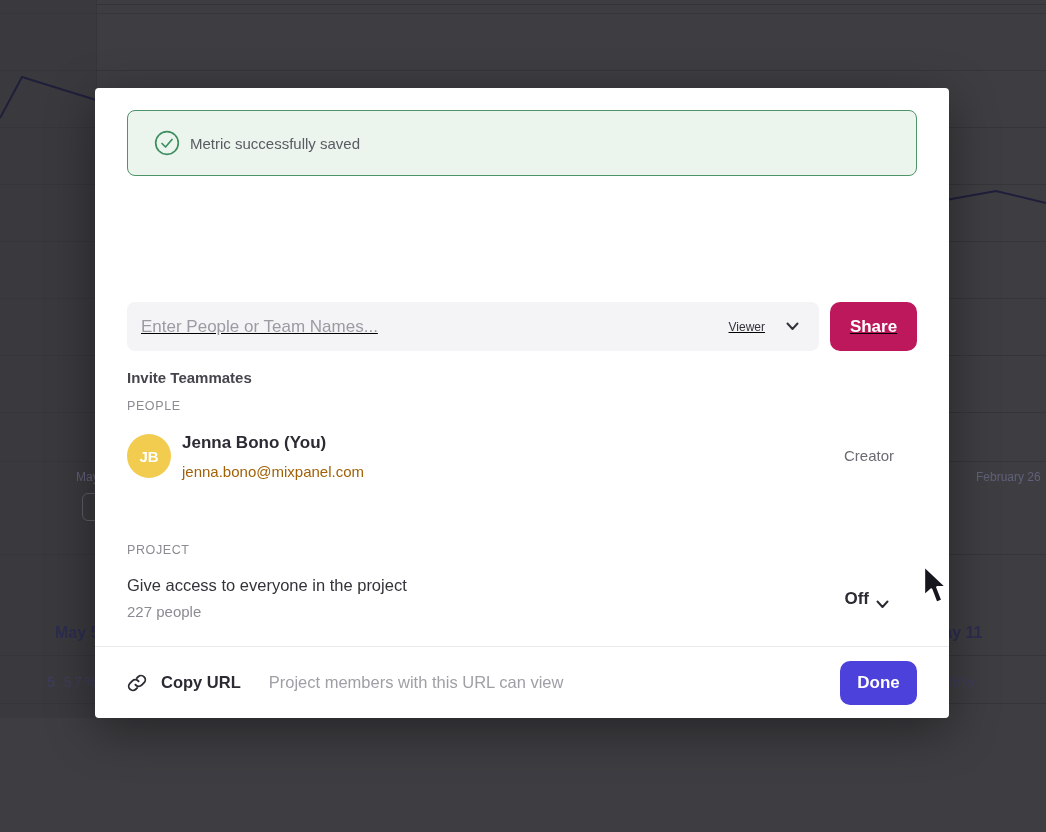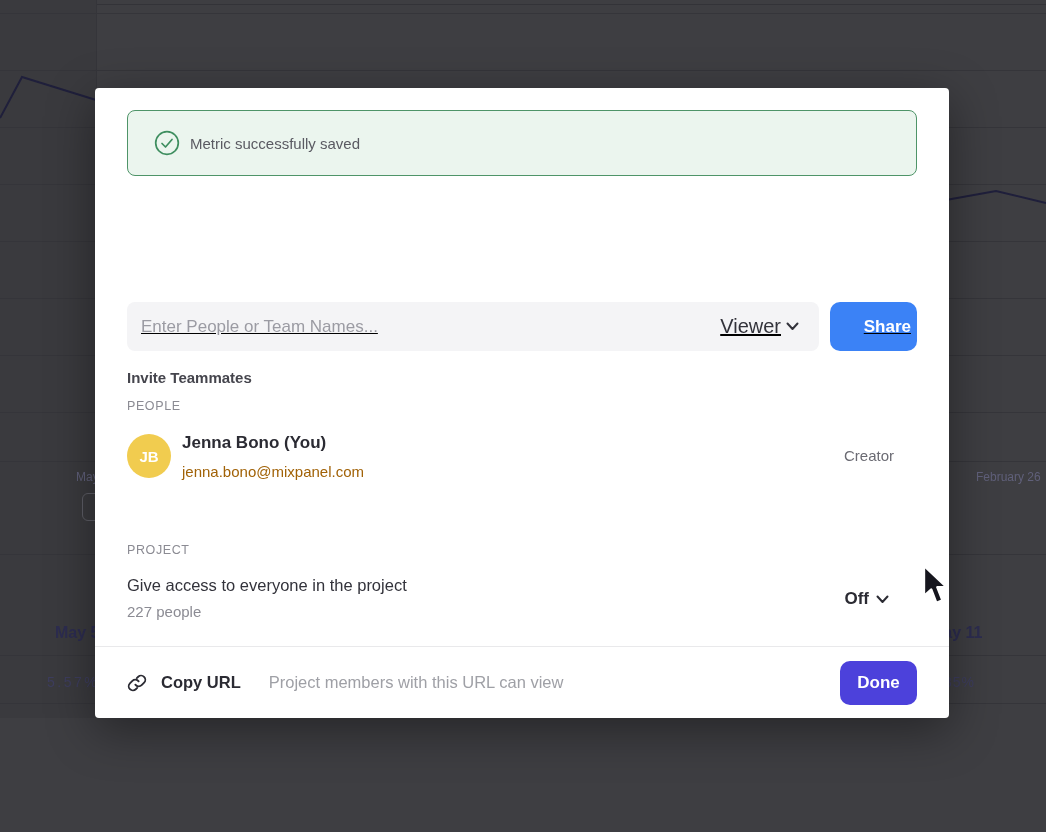--- a/index.html
+++ b/index.html
@@ -52,44 +52,44 @@
   .invite-input-wrap{
     width:692px;height:49px;box-sizing:border-box;background:#f4f4f6;border-radius:8px;
     display:flex;align-items:center;padding:0 14px;
   }
   .invite-input{
     flex:1;border:none;outline:none;background:transparent;
     font-family:inherit;font-size:17px;color:#33333b;padding:0;
   }
   .invite-input::placeholder{color:#9b9ba3;}
   .role-select{
-    display:flex;align-items:center;gap:5px;cursor:pointer;
-    font-size:20px;font-weight:500;color:#33333b;margin-left:8px;padding-right:6px;
+    display:flex;align-items:center;gap:21px;cursor:pointer;
+    font-size:12px;font-weight:500;color:#33333b;margin-left:8px;padding-right:6px;
   }
   .share-btn{
     margin-left:11px;width:87px;height:49px;border:none;border-radius:10px;
-    background:#3b82f6;color:#ffffff;font-family:inherit;font-size:17px;font-weight:700;text-align:right;
+    background:#be185d;color:#ffffff;font-family:inherit;font-size:17px;font-weight:700;
   }
   .section-label{
     position:absolute;left:32px;font-size:12.5px;font-weight:500;color:#8b8b93;letter-spacing:0.6px;
   }
   .people-label{top:311px;}
   .avatar{
     position:absolute;left:32px;top:346px;width:44px;height:44px;border-radius:50%;
     background:#f1cc4f;color:#ffffff;font-size:15px;font-weight:600;
     display:flex;align-items:center;justify-content:center;
   }
   .person-name{position:absolute;left:87px;top:345px;font-size:17px;font-weight:700;color:#2b2b33;}
   .person-email{position:absolute;left:87px;top:375px;font-size:15px;color:#a16207;}
   .person-role{position:absolute;right:55px;top:359px;font-size:15px;color:#6b6b73;}
   .project-label{top:455px;}
   .project-title{position:absolute;left:32px;top:488px;font-size:16.5px;color:#33333b;}
   .project-subtitle{position:absolute;left:32px;top:515px;font-size:15px;color:#8b8b93;}
   .access-select{
-    position:absolute;right:60px;top:501px;display:flex;align-items:center;gap:7px;
+    position:absolute;right:60px;top:501px;display:flex;align-items:flex-end;gap:7px;
     font-size:17px;font-weight:600;color:#2b2b33;cursor:pointer;
   }
   .modal-footer{
     position:absolute;left:0;top:558px;width:854px;height:72px;box-sizing:border-box;
     border-top:1px solid #e9e9eb;display:flex;align-items:center;padding:16px 32px;
   }
   .link-icon{width:20px;height:20px;flex:0 0 auto;}
   .copy-url{margin-left:14px;font-size:16.5px;font-weight:600;color:#2b2b33;cursor:pointer;white-space:nowrap;}
   .footer-hint{margin-left:28px;font-size:16.5px;color:#9fa0a6;white-space:nowrap;}
   .done-btn{

